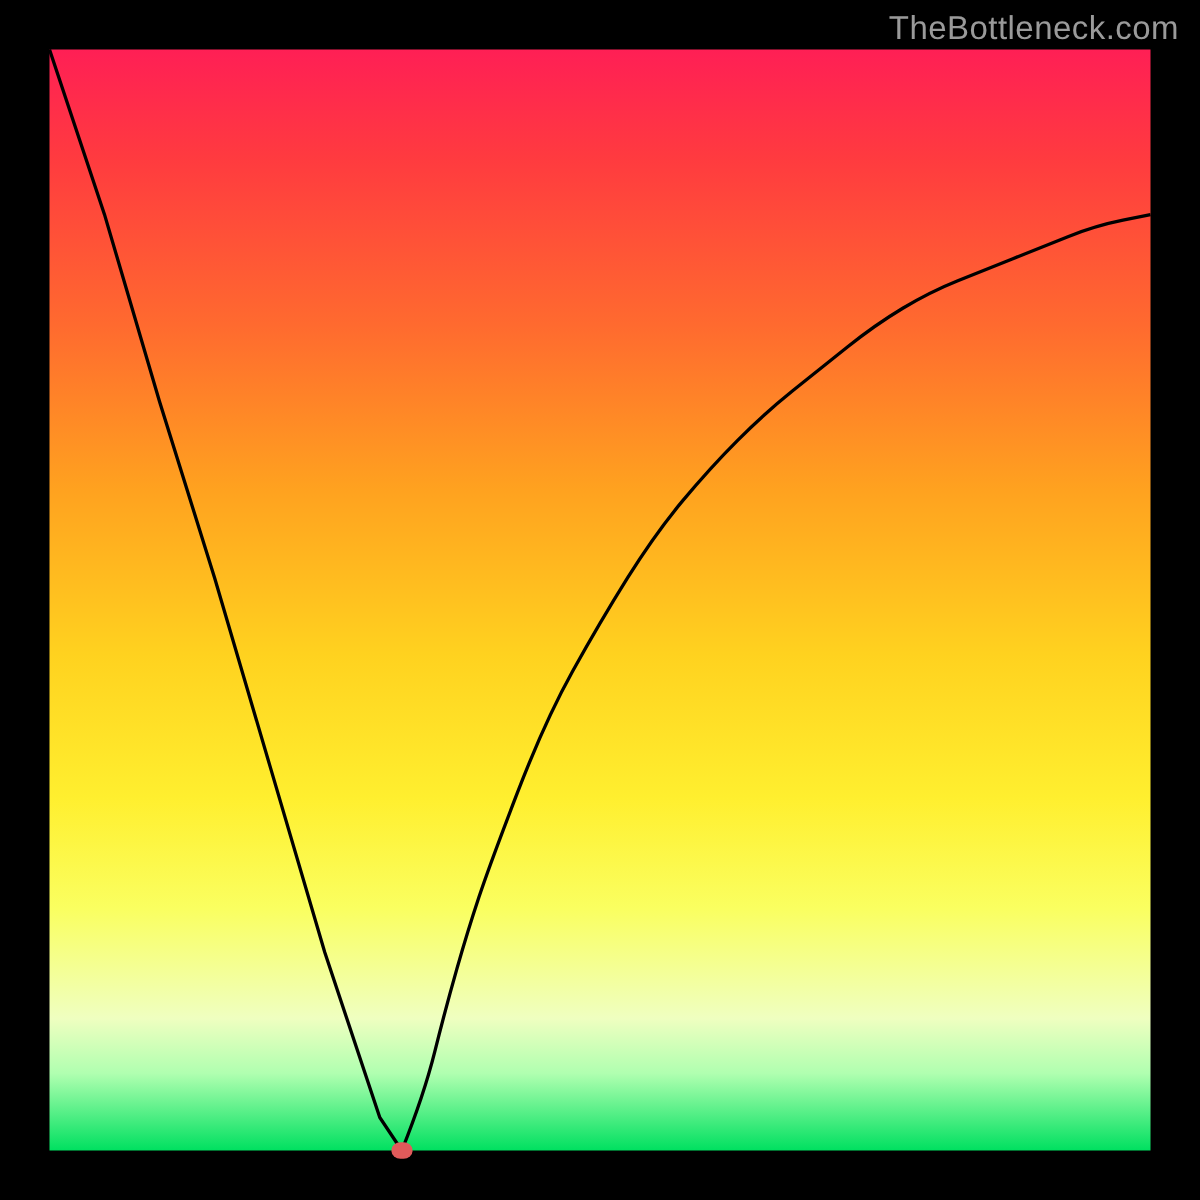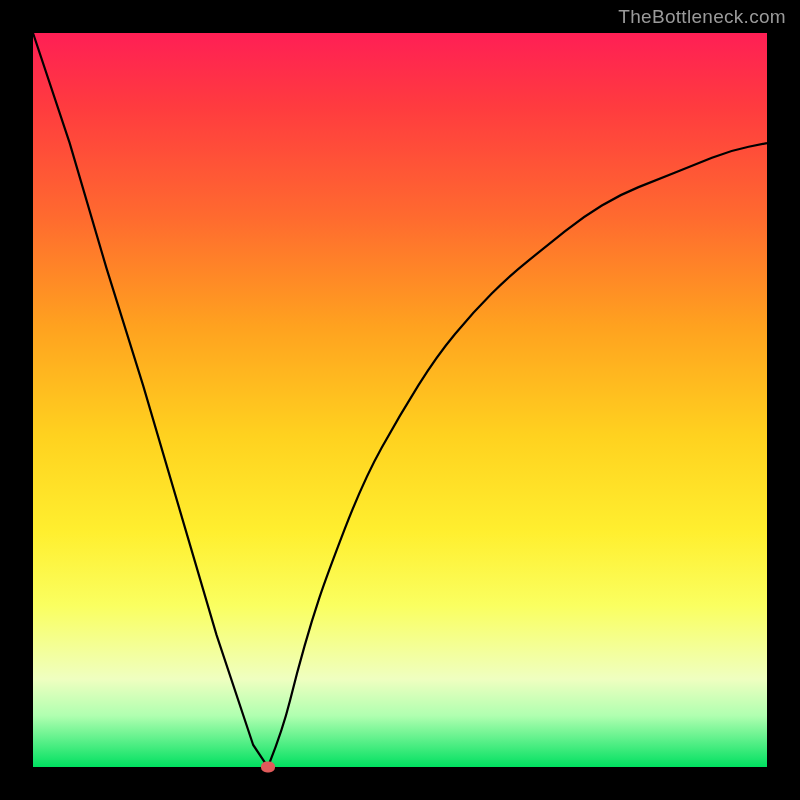--- a/index.html
+++ b/index.html
@@ -35,21 +35,21 @@
     left: 0; top: 0;
     width: 734px;
     height: 734px;
     overflow: visible;
   }
   .watermark {
     position: absolute;
     top: 6px;
     right: 14px;
     color: #9a9a9a;
-    font-size: 19px;
+    font-size: 22px;
     font-weight: 500;
     letter-spacing: 0.3px;
   }
   .marker {
     position: absolute;
     width: 14px;
     height: 11px;
     border-radius: 6px / 5px;
     background: #e05a5a;
     transform: translate(-50%, -50%);

